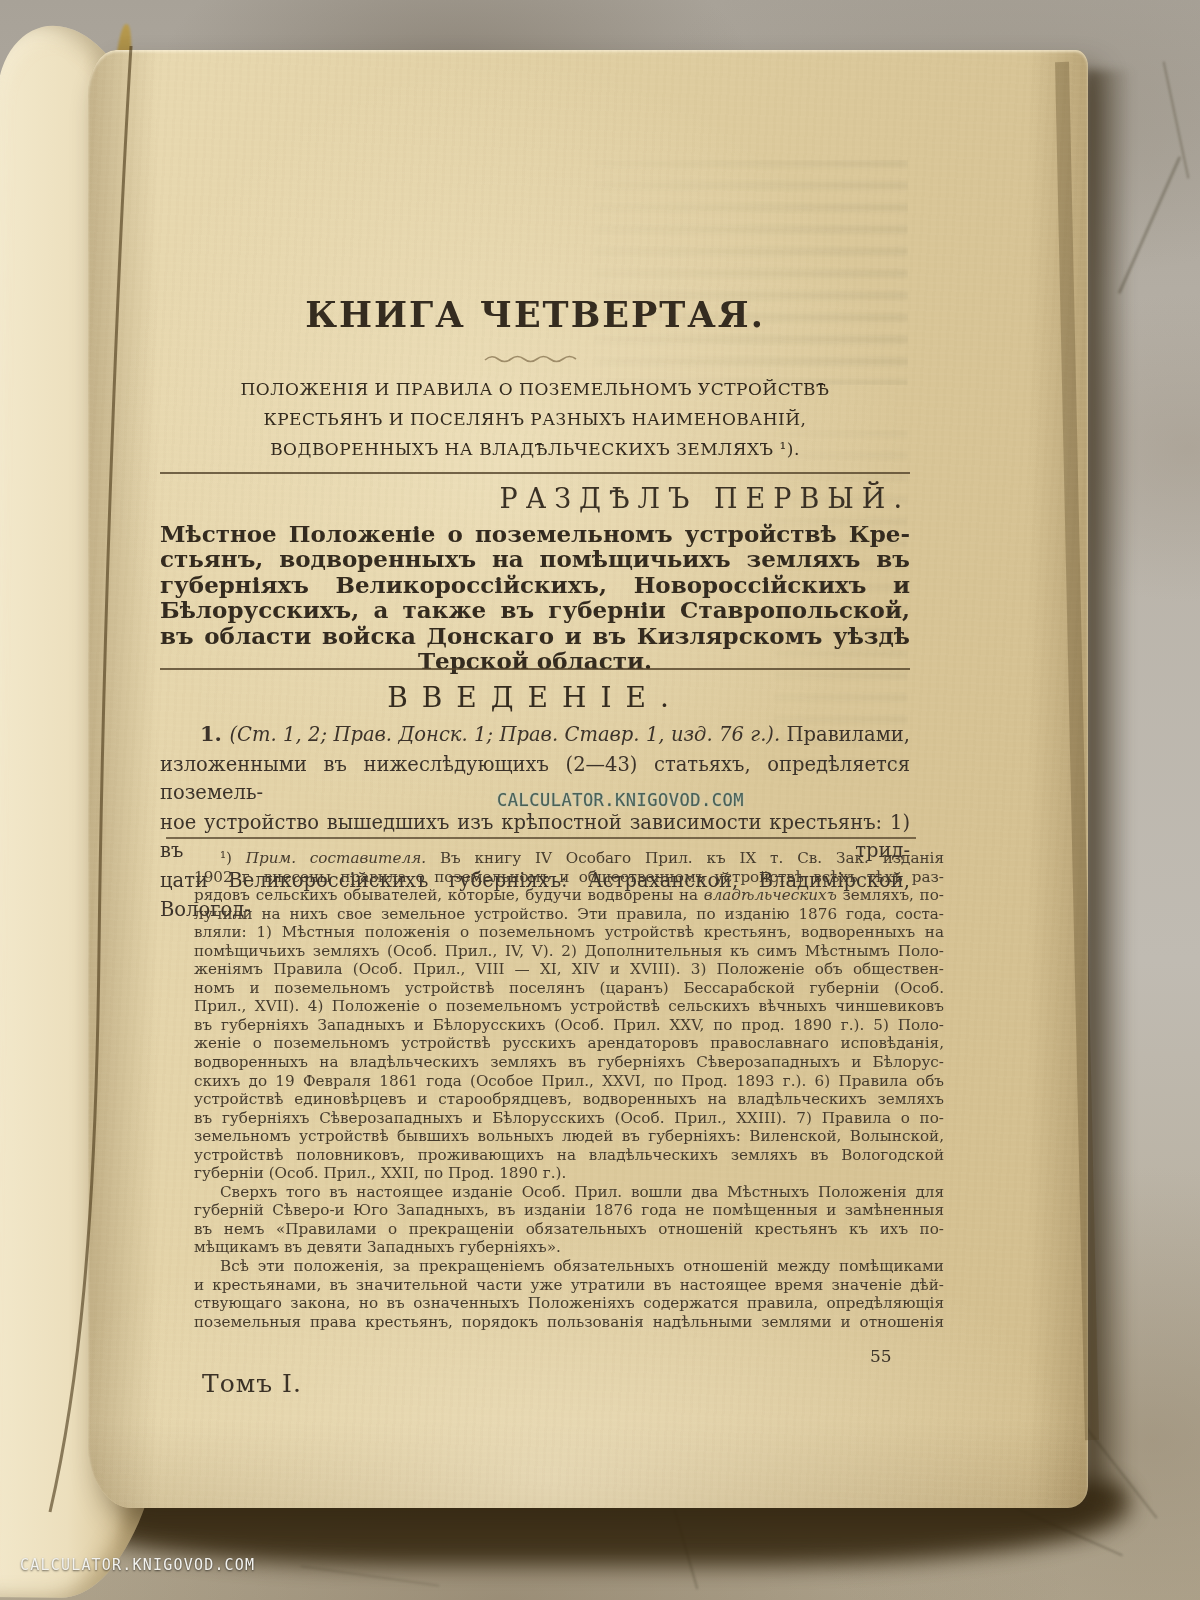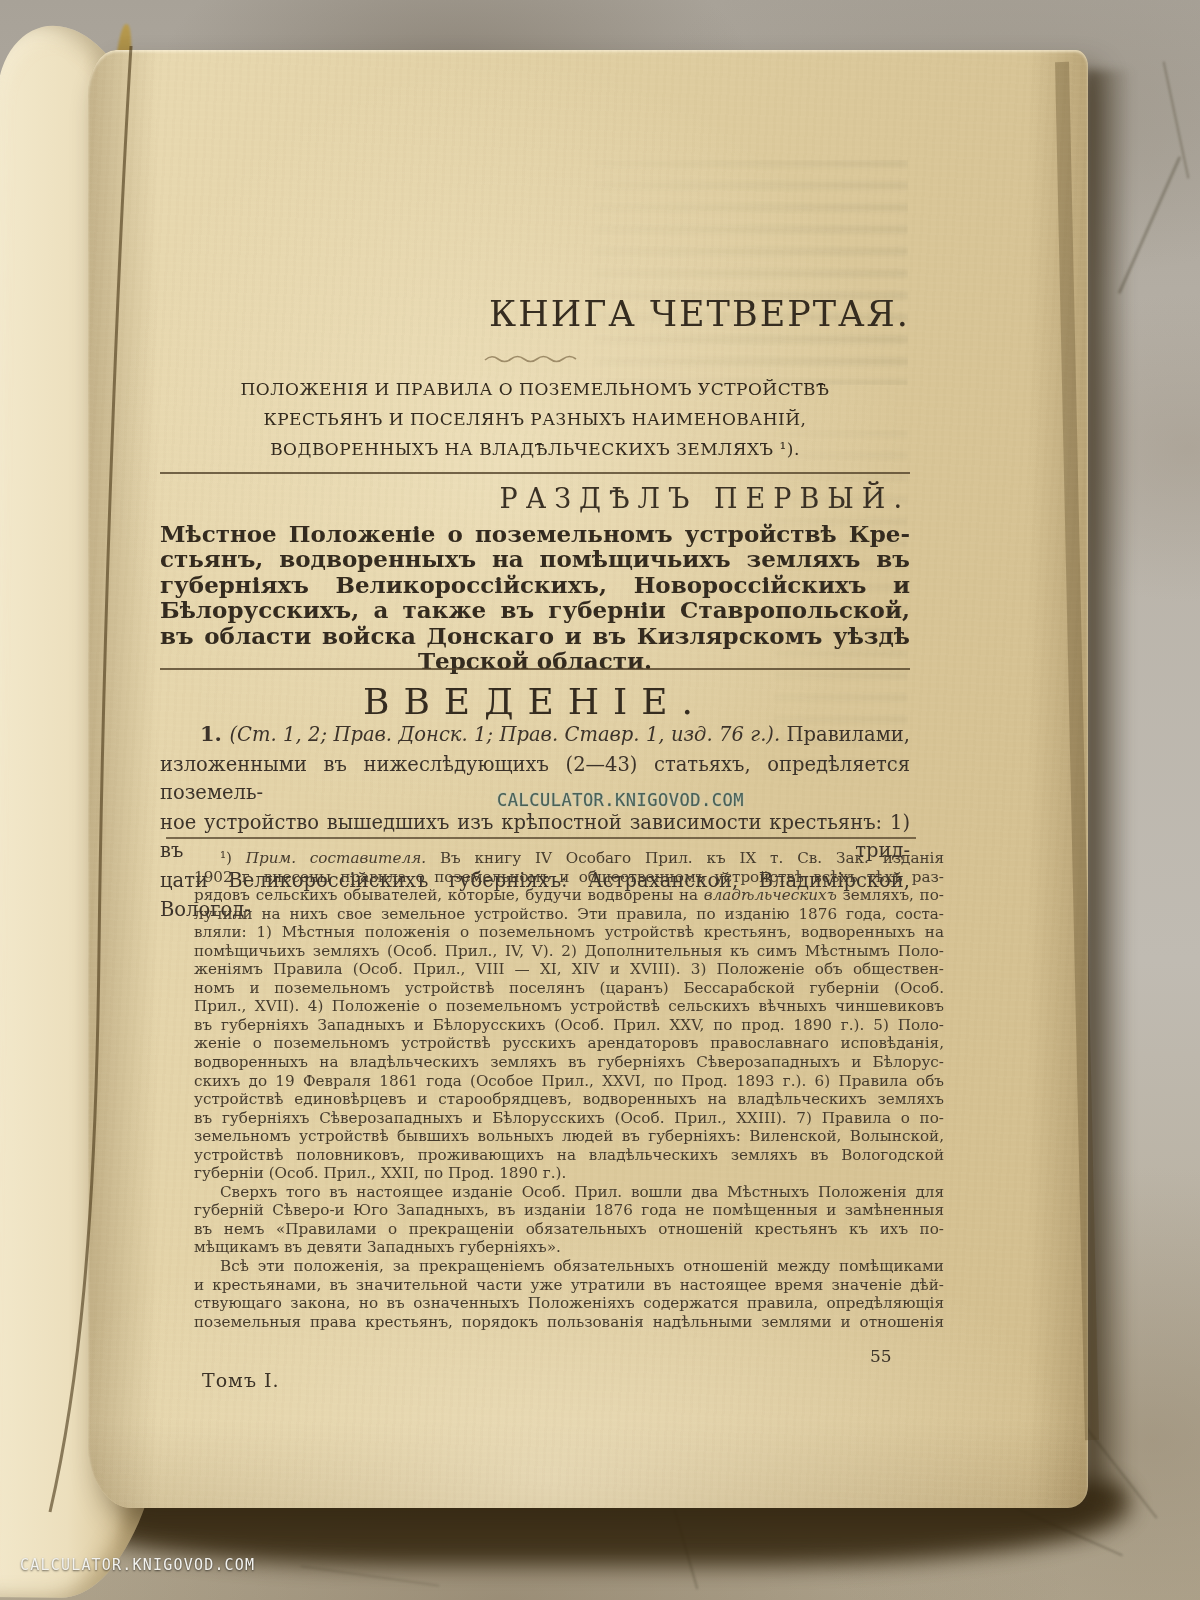--- a/index.html
+++ b/index.html
@@ -60,44 +60,44 @@
     -webkit-mask-image:linear-gradient(100deg,rgba(0,0,0,.1),rgba(0,0,0,.95));
     mask-image:linear-gradient(100deg,rgba(0,0,0,.1),rgba(0,0,0,.95));}
   .ghost-a{left:505px;top:110px;width:315px;height:225px;opacity:.7;}
   .ghost-b{left:685px;top:380px;width:135px;height:340px;opacity:.45;}
   .crease{position:absolute;left:0;top:0;pointer-events:none;}
 
   
   .content{position:absolute;left:160px;top:0;width:750px;height:1600px;
     color:#3b3227;z-index:5;}
   .content>div{position:absolute;width:100%;}
-  .title{top:294px;text-align:right;font-size:35px;font-weight:normal;
+  .title{top:294px;text-align:center;font-size:35px;font-weight:bold;
     letter-spacing:2px;color:#352c20;}
   .flourish{position:absolute;top:354px;left:50%;transform:translateX(-50%);}
   .subtitle{top:374px;font-size:17px;font-weight:normal;color:#342b1f;}
   .sub-line{text-align:center;white-space:nowrap;line-height:30px;letter-spacing:.5px;}
   .rule{height:2px;background:rgba(84,68,42,.8);}
   .rule-1{top:472px;left:50%;width:86px;transform:translateX(-50%);}
   .rule-2{top:668px;left:50%;width:96px;transform:translateX(-50%);}
   .kicker{top:483px;text-align:right;font-size:27px;letter-spacing:8px;color:#3a3125;}
   .heading{top:521px;font-size:23px;font-weight:bold;color:#342b1f;}
   .h-line{line-height:25.4px;text-align:justify;text-align-last:justify;}
   .h-line.center-line{text-align:center;text-align-last:center;}
-  .intro-head{top:681px;text-align:center;font-size:36px;letter-spacing:14px;color:#352c20;}
+  .intro-head{top:681px;text-align:center;font-size:28px;letter-spacing:14px;color:#352c20;}
   .intro{top:720px;font-size:19.5px;color:#3c332a;}
   .i-line{line-height:28.6px;text-align:justify;text-align-last:justify;}
   .i-line.indent{text-indent:40px;}
   .i-line .num{font-weight:bold;font-size:21px;}
   .fn-rule{top:837px;left:6px;width:224px;height:2px;background:rgba(86,70,46,.75);}
   .footnote{top:849px;left:2px;width:748px;font-size:15.2px;color:#463c2e;margin-left:32px;}
   .fn-line{line-height:18.55px;text-align:justify;text-align-last:justify;}
   .fn-line.indent{text-indent:26px;}
   .fn-line.end{text-align-last:left;}
   .pageno{top:1346px;left:710px;width:60px;font-size:17px;}
-  .volume{top:1369px;left:42px;width:120px;font-size:19px;letter-spacing:1px;}
+  .volume{top:1369px;left:42px;width:120px;font-size:25px;letter-spacing:1px;}
 
   
   .wm{position:absolute;font-family:"DejaVu Sans Mono",monospace;z-index:8;white-space:nowrap;}
   .wm-center{left:497px;top:790px;font-size:17px;letter-spacing:.5px;
     color:rgba(34,64,58,.62);
     text-shadow:0 0 3px rgba(228,236,224,.9), 0 0 1px rgba(26,55,50,.85);}
   .wm-bottom{left:20px;top:1556px;font-size:15px;letter-spacing:1.2px;color:#f2f2ef;
     text-shadow:0 1px 2px rgba(0,0,0,.6);}
 </style>
 </head>

